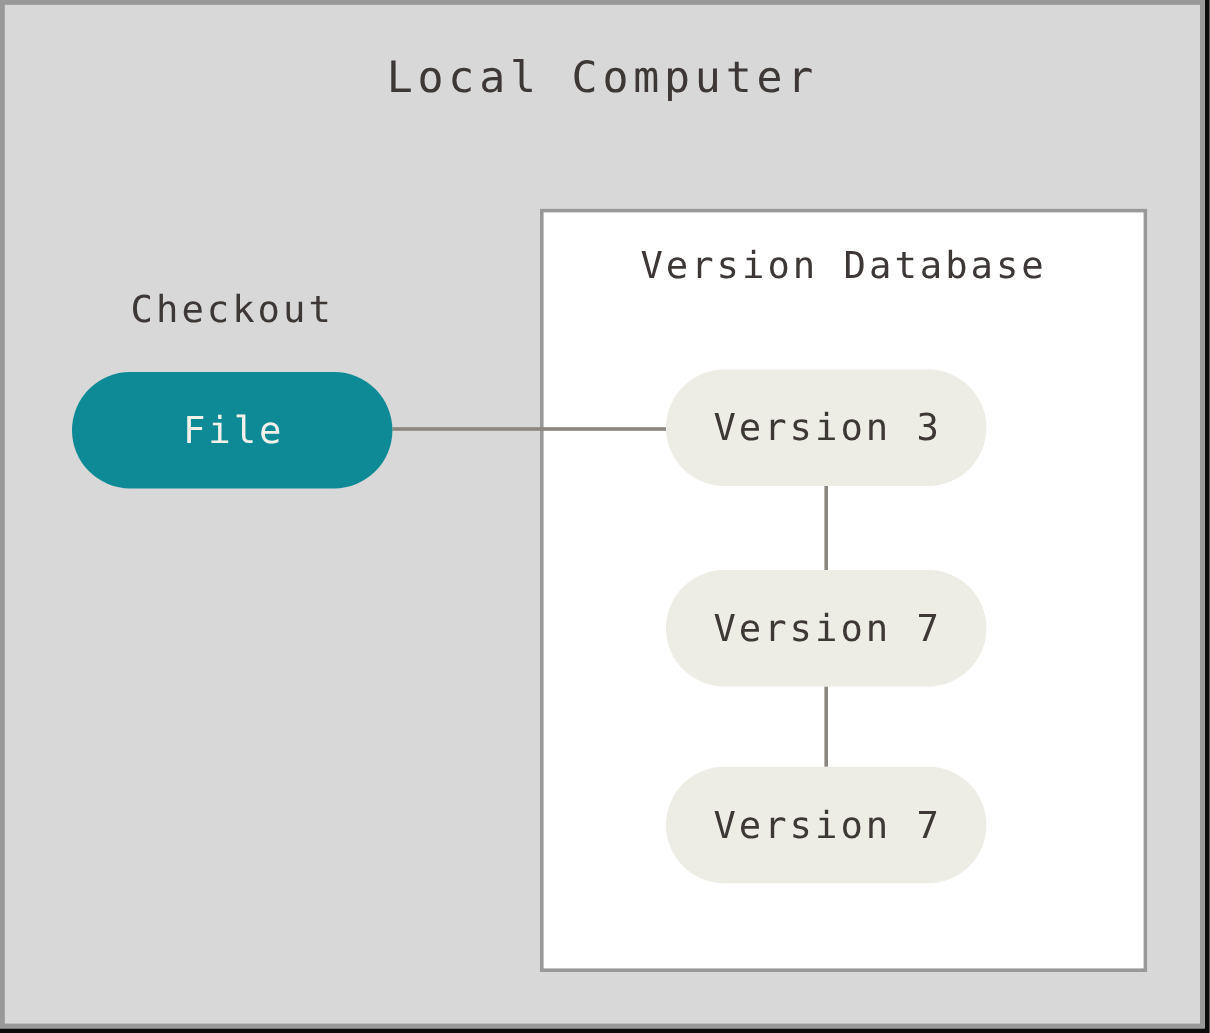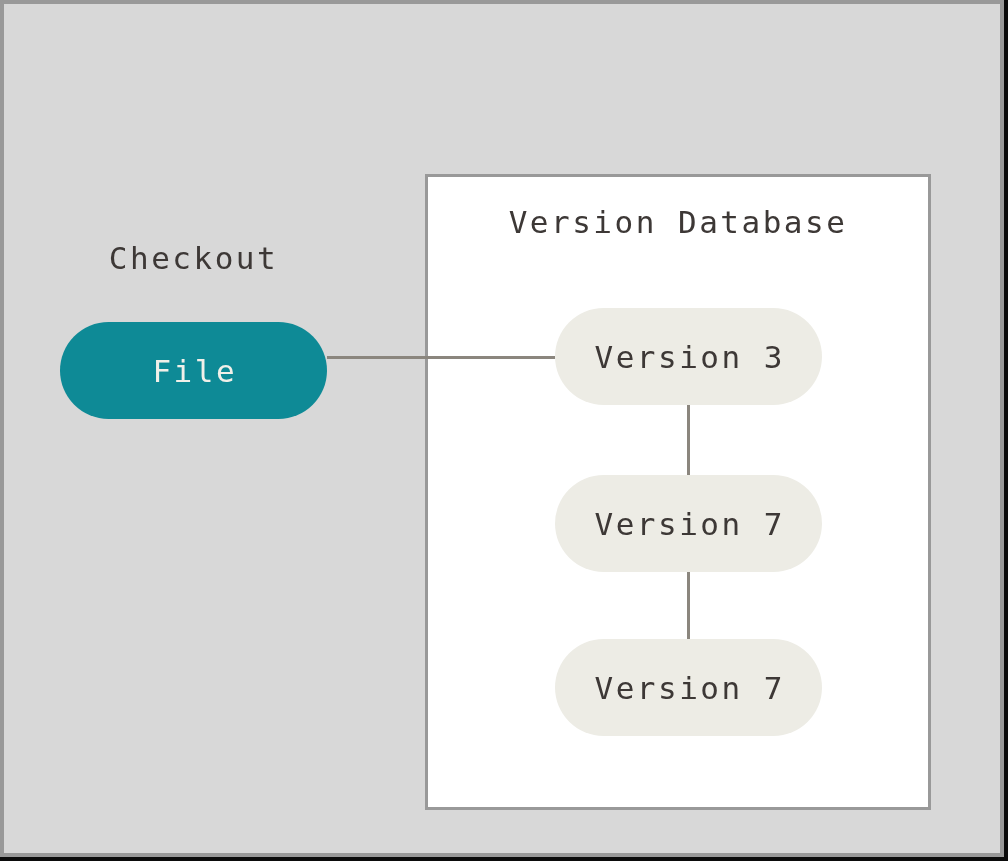--- a/index.html
+++ b/index.html
@@ -32,21 +32,21 @@
     line-height: 40px;
     letter-spacing: 2.5px;
     text-align: center;
     color: var(--text, #3d3836);
   }
   .col-label.checkout {
     left: 56px; top: 198px; width: 267px; margin-top: 36px;
   }
   .vdb-box {
     position: absolute;
-    left: 421px; top: 170px;
+    left: 446px; top: 170px;
     width: 506px; height: 636px;
     box-sizing: border-box;
     border: 3px solid var(--box-border, #999999);
     background: var(--box-background, #ffffff);
   }
   .col-label.vdb {
     left: 0; top: 25px; width: 100%;
   }
   .connector {
     position: absolute;
@@ -71,31 +71,31 @@
     font-size: 31px;
     letter-spacing: 2.5px;
     text-indent: 2.5px;
     background: var(--node-fill, #edece5);
     color: var(--node-text, #3d3836);
   }
   .pill.file {
     left: 56px; top: 306px;
     background: var(--file-fill, #0e8a96);
     color: var(--file-text, #f1f0e9);
-    margin-top: 12px;
   }
   .pill.v3 { left: 551px; top: 304px; }
   .pill.v2 { left: 551px; top: 471px; }
   .pill.v1 { left: 551px; top: 635px; }
 </style>
 </head>
 <body>
 
 <div class="frame">
 
+  <div class="title">Local Computer</div>
 
   <div class="col-label checkout">Checkout</div>
 
   <div class="vdb-box">
     <div class="col-label vdb">Version Database</div>
   </div>
 
   <div class="connector h"></div>
   <div class="connector v seg1"></div>
   <div class="connector v seg2"></div>

